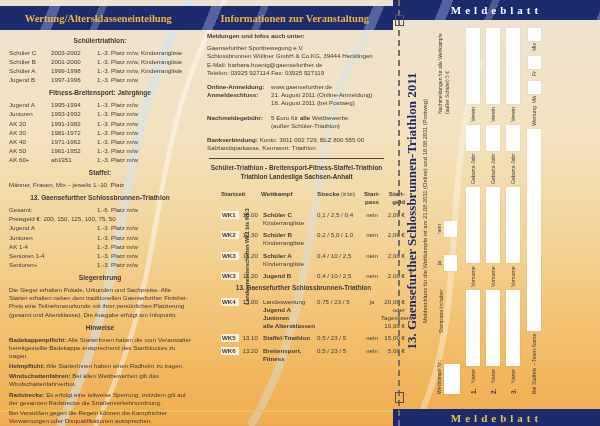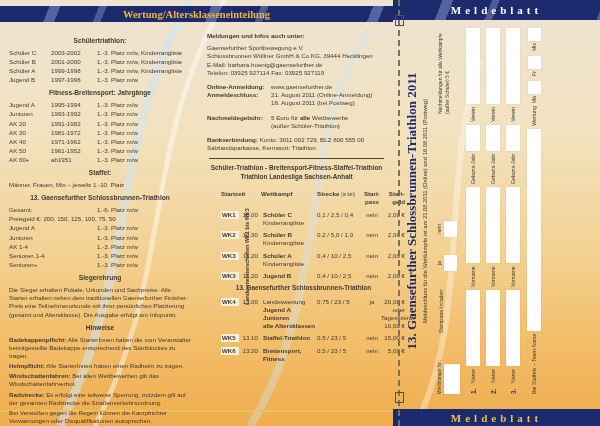--- a/index.html
+++ b/index.html
@@ -4,21 +4,21 @@
 <style>
   html,body{margin:0;padding:0;background:#888;}
   #page{position:relative;width:600px;height:426px;overflow:hidden;
     font-family:"Liberation Sans","DejaVu Sans",sans-serif;color:#3f3a35;
     background:linear-gradient(180deg,#eee3d2 0%,#f2e2be 32%,#f3d294 58%,#f2bc66 82%,#efac4e 100%);}
   
   #swooshes{position:absolute;inset:0;pointer-events:none;}
   
   .bar{position:absolute;background:#1c2b6e;
     background-image:repeating-linear-gradient(112deg,rgba(255,255,255,0) 0 46px,rgba(150,168,220,.45) 46px 56px,rgba(255,255,255,0) 56px 92px,rgba(190,200,235,.30) 92px 99px,rgba(255,255,255,0) 99px 150px);}
-  #bar-main{left:0;top:6px;width:393px;height:16px;display:flex;}
+  #bar-main{left:0;top:6px;width:393px;height:24px;display:flex;}
   #bar-main .bar-title{flex:1;display:flex;align-items:center;justify-content:center;
     font-family:"Liberation Serif","DejaVu Serif",serif;font-weight:bold;font-size:10.5px;color:#f0b53c;}
   #bar-meld-top{left:393px;top:0;width:207px;height:20px;display:flex;align-items:center;justify-content:center;
     font-family:"Liberation Serif","DejaVu Serif",serif;font-weight:bold;font-size:11px;letter-spacing:4px;color:#ffffff;}
   #bar-meld-bottom{left:393px;top:409px;width:207px;height:17px;display:flex;align-items:center;justify-content:center;
     background-image:none;font-family:"Liberation Serif","DejaVu Serif",serif;font-weight:bold;font-size:11px;letter-spacing:4px;color:#f0c043;}
   .gold-line{position:absolute;left:0;top:410px;width:393px;height:2px;background:#e8c35a;}
   
   .panel{position:absolute;top:28px;bottom:16px;font-size:6.2px;line-height:1.32;}
   #panel-left{left:0;width:200px;padding:4px 9px 0 9px;box-sizing:border-box;}
@@ -99,20 +99,21 @@
 
   <svg id="swooshes" width="600" height="426" viewBox="0 0 600 426">
     <path d="M60,426 C140,260 110,140 190,0" fill="none" stroke="rgba(210,228,240,0.55)" stroke-width="9"></path>
     <path d="M95,426 C175,270 140,150 225,0" fill="none" stroke="rgba(255,255,255,0.45)" stroke-width="5"></path>
     <path d="M250,426 C330,300 300,120 370,30" fill="none" stroke="rgba(210,228,240,0.4)" stroke-width="8"></path>
     <path d="M415,426 C470,320 440,180 480,60" fill="none" stroke="rgba(255,255,255,0.35)" stroke-width="6"></path>
   </svg>
 
   <div class="bar" id="bar-main">
     <div class="bar-title">Wertung/Altersklasseneinteilung</div>
+    <div class="bar-title">Informationen zur Veranstaltung</div>
   </div>
   <div class="bar" id="bar-meld-top">Meldeblatt</div>
   <div class="bar" id="bar-meld-bottom">Meldeblatt</div>
   <div class="gold-line"></div>
 
   <div class="panel" id="panel-left">
     <div class="sec-head">Schülertriathlon:</div>
     <div>
 
     <div class="lrow3">

